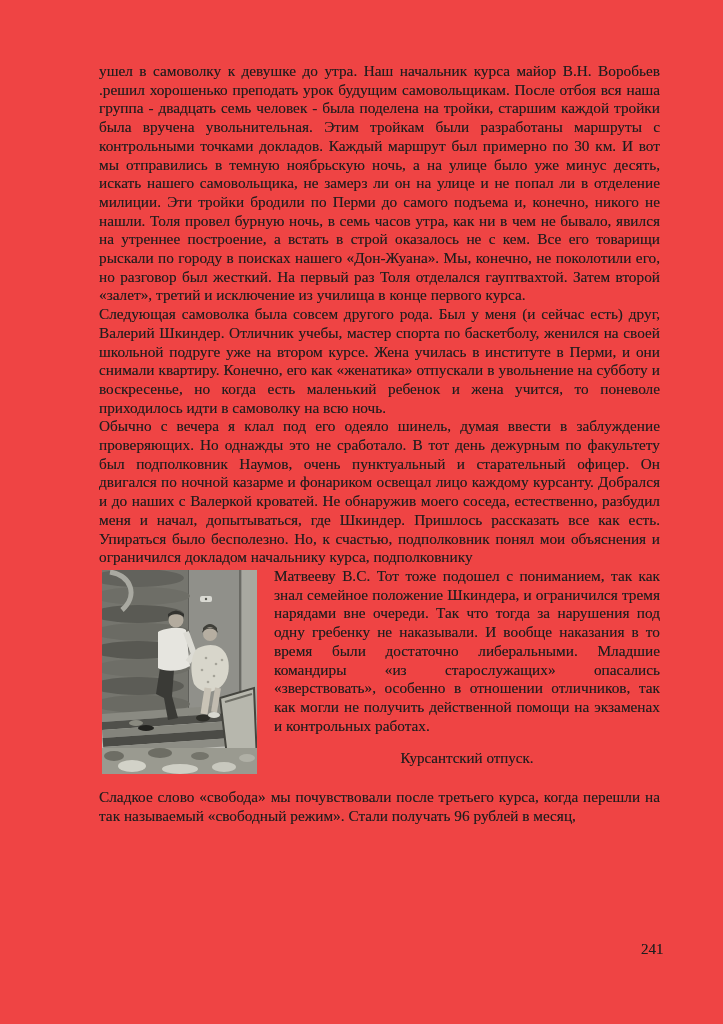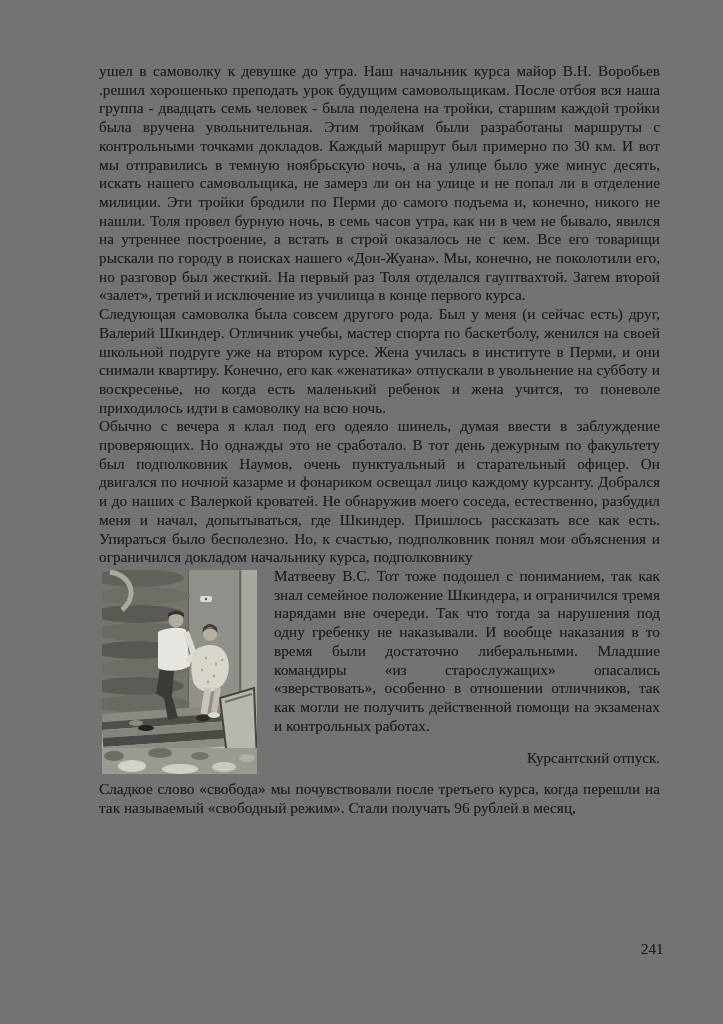--- a/index.html
+++ b/index.html
@@ -5,21 +5,21 @@
   html, body {
     margin: 0;
     padding: 0;
     background: #e8e8e8;
   }
   .page {
     position: relative;
     width: 723px;
     height: 1024px;
     margin: 0 auto;
-    background: #737373;
+    background: #ef4444;
     font-family: "Liberation Serif", "DejaVu Serif", serif;
     color: #1e1e1e;
     overflow: hidden;
   }
   .text-col {
     position: absolute;
     left: 99px;
     top: 62px;
     width: 561px;
     font-size: 15.3px;
@@ -32,25 +32,25 @@
     float: left;
     width: 155px;
     height: 204px;
     margin: 3px 17px 6px 3px;
     background: #bdbdb6;
     overflow: hidden;
   }
   .photo-frame svg { display: block; }
   .caption {
     margin: 14px 0 0 0;
-    text-align: right;
+    text-align: center;
     font-size: 15px;
   }
   .clearer { clear: both; height: 0; }
-  .last-para { }
+  .last-para { margin-top: 8px; }
   .page-number {
     position: absolute;
     left: 641px;
     top: 941px;
     font-size: 15px;
     text-shadow: 0 0 0.4px rgba(20,20,20,0.45);
     text-align: right;
   }
 </style>
 </head>

